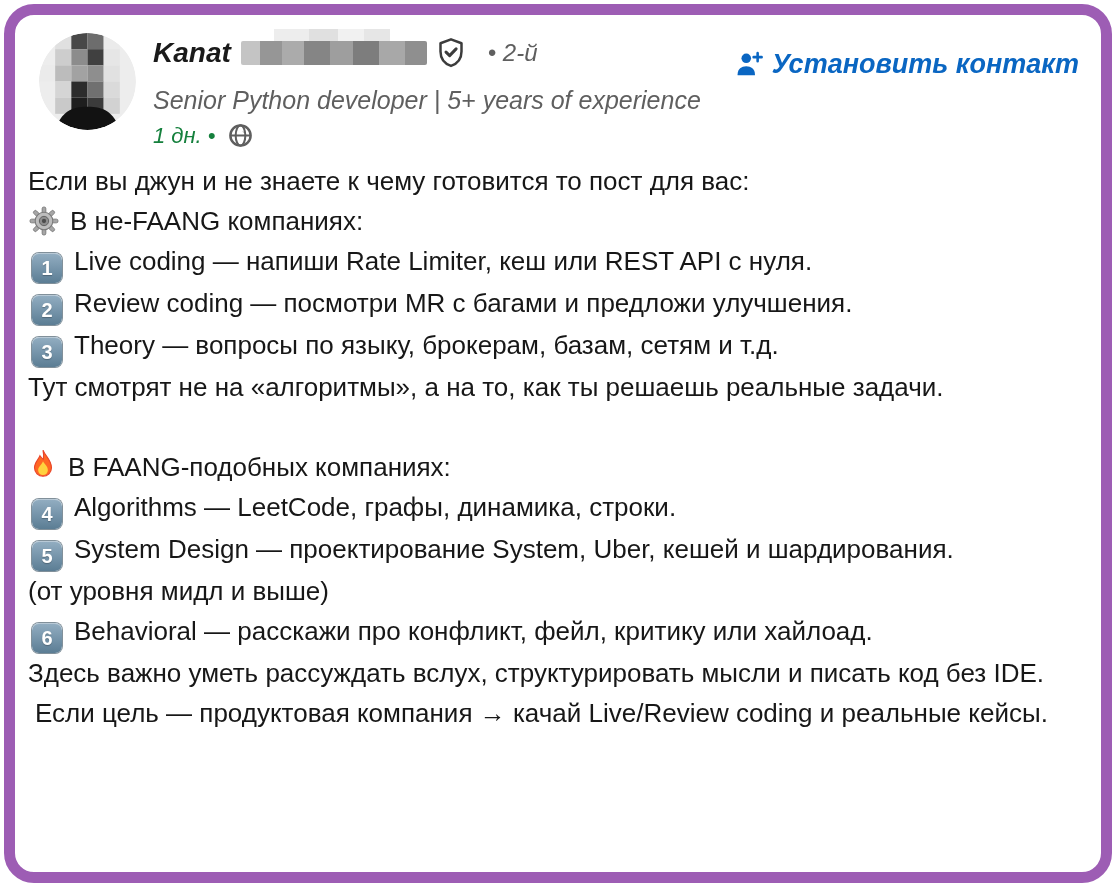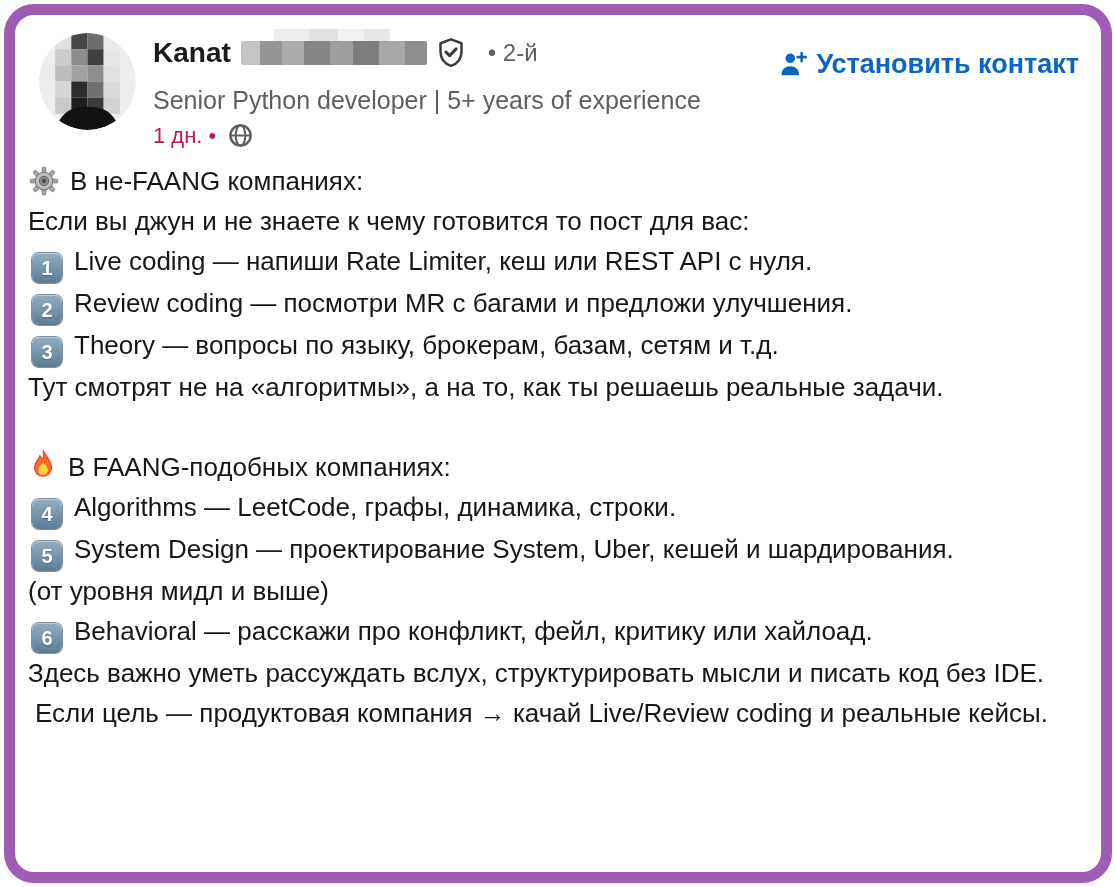--- a/index.html
+++ b/index.html
@@ -6,33 +6,33 @@
   body{
     width:1116px;height:887px;background:#ffffff;
     font-family:"Liberation Sans", sans-serif;position:relative;overflow:hidden;
   }
   .frame{
     position:absolute;left:4px;top:4px;right:4px;bottom:4px;
     border:11px solid var(--frame,#9d5db4);border-radius:30px;
     background:#fff;box-sizing:border-box;overflow:hidden;
   }
   
-  .header{display:flex;align-items:flex-start;padding:18px 22px 0 24px;}
+  .header{display:flex;align-items:flex-start;padding:18px 22px 0 24px;font-style:italic;}
   .avatar{width:97px;height:97px;border-radius:50%;overflow:hidden;flex:0 0 auto;cursor:pointer;}
   .hmain{margin-left:17px;padding-top:1px;min-width:0;}
   .name-row{display:flex;align-items:center;height:38px;}
   .name{font-size:28px;font-weight:700;color:#1a1a1a;cursor:pointer;}
   .name-blur{position:relative;width:186px;height:24px;margin-left:10px;border-radius:2px;
     background:linear-gradient(90deg,#c4c4c4 0 10%,#969696 10% 22%,#ababab 22% 34%,#858585 34% 48%,#9e9e9e 48% 60%,#7d7d7d 60% 74%,#a8a8a8 74% 88%,#8f8f8f 88% 100%);}
   .name-blur::before{content:"";position:absolute;left:18%;top:-12px;width:62%;height:12px;
     background:linear-gradient(90deg,#ededed 0 30%,#e0e0e0 30% 55%,#f1f1f1 55% 78%,#e6e6e6 78% 100%);}
   .badge{margin-left:9px;flex:0 0 auto;display:flex;}
   .degree{color:#5f5f5f;font-size:24px;margin-left:22px;white-space:nowrap;}
   .headline{font-size:25px;color:#5f5f5f;margin-top:14px;white-space:nowrap;}
-  .meta{font-size:22px;color:#be185d;margin-top:7px;display:flex;align-items:center;gap:11px;}
+  .meta{font-size:22px;color:#15803d;margin-top:7px;display:flex;align-items:center;gap:11px;}
   .connect{margin-left:auto;display:flex;gap:7px;
     color:var(--link,#0a66c2);font-weight:700;font-size:27px;padding-top:16px;cursor:pointer;white-space:nowrap;}
   
   .body{padding:12px 40px 16px 13px;font-size:26px;line-height:40px;color:#171717;}
   .line{margin:0;}
   .spacer{height:40px;}
   .keycap{
     display:inline-flex;width:30px;height:30px;border-radius:7px;box-sizing:border-box;
     background:linear-gradient(180deg,var(--keycap_top,#93aec2),var(--keycap_bottom,#5b7d94));
     color:#fff;font-weight:700;font-size:20px;align-items:center;justify-content:center;
@@ -117,35 +117,35 @@
           <path d="M2.8 19.6 C2.8 15.6 5.8 13.4 9.5 13.4 C13.2 13.4 16.2 15.6 16.2 19.6 V20.4 H2.8 Z" fill="#0a66c2"></path>
           <path d="M18.3 3.2 V9.4 M15.2 6.3 H21.4" stroke="#0a66c2" stroke-width="2" fill="none" stroke-linecap="round"></path>
         </svg>
       </span>
       <span>Установить контакт</span>
     </div>
   </div>
 
   <div class="body">
 
+    <div class="line"><span>Если вы джун и не знаете к чему готовится то пост для вас:</span></div>
+
     <div class="line">
       <svg class="emoji" width="32" height="32" viewBox="0 0 24 24">
         <g fill="#a6a6a6" stroke="#707070" stroke-width="0.6">
           <rect x="10.6" y="1.5" width="2.8" height="21" rx="1.2"></rect>
           <rect x="10.6" y="1.5" width="2.8" height="21" rx="1.2" transform="rotate(45 12 12)"></rect>
           <rect x="10.6" y="1.5" width="2.8" height="21" rx="1.2" transform="rotate(90 12 12)"></rect>
           <rect x="10.6" y="1.5" width="2.8" height="21" rx="1.2" transform="rotate(135 12 12)"></rect>
         </g>
         <circle cx="12" cy="12" r="6.6" fill="#bdbdbd" stroke="#7a7a7a" stroke-width="0.8"></circle>
         <circle cx="12" cy="12" r="3.5" fill="#8e8e8e" stroke="#5f5f5f" stroke-width="0.7"></circle>
         <circle cx="12" cy="12" r="1.6" fill="#4c4c4c"></circle>
       </svg><span>В не-FAANG компаниях:</span>
     </div>
-
-    <div class="line"><span>Если вы джун и не знаете к чему готовится то пост для вас:</span></div>
 
     <div class="line"><span class="keycap">1</span><span>Live coding — напиши Rate Limiter, кеш или REST API с нуля.</span></div>
 
     <div class="line"><span class="keycap">2</span><span>Review coding — посмотри MR с багами и предложи улучшения.</span></div>
 
     <div class="line"><span class="keycap">3</span><span>Theory — вопросы по языку, брокерам, базам, сетям и т.д.</span></div>
 
     <div class="line"><span>Тут смотрят не на «алгоритмы», а на то, как ты решаешь реальные задачи.</span></div>
 
     <div class="line spacer"></div>

